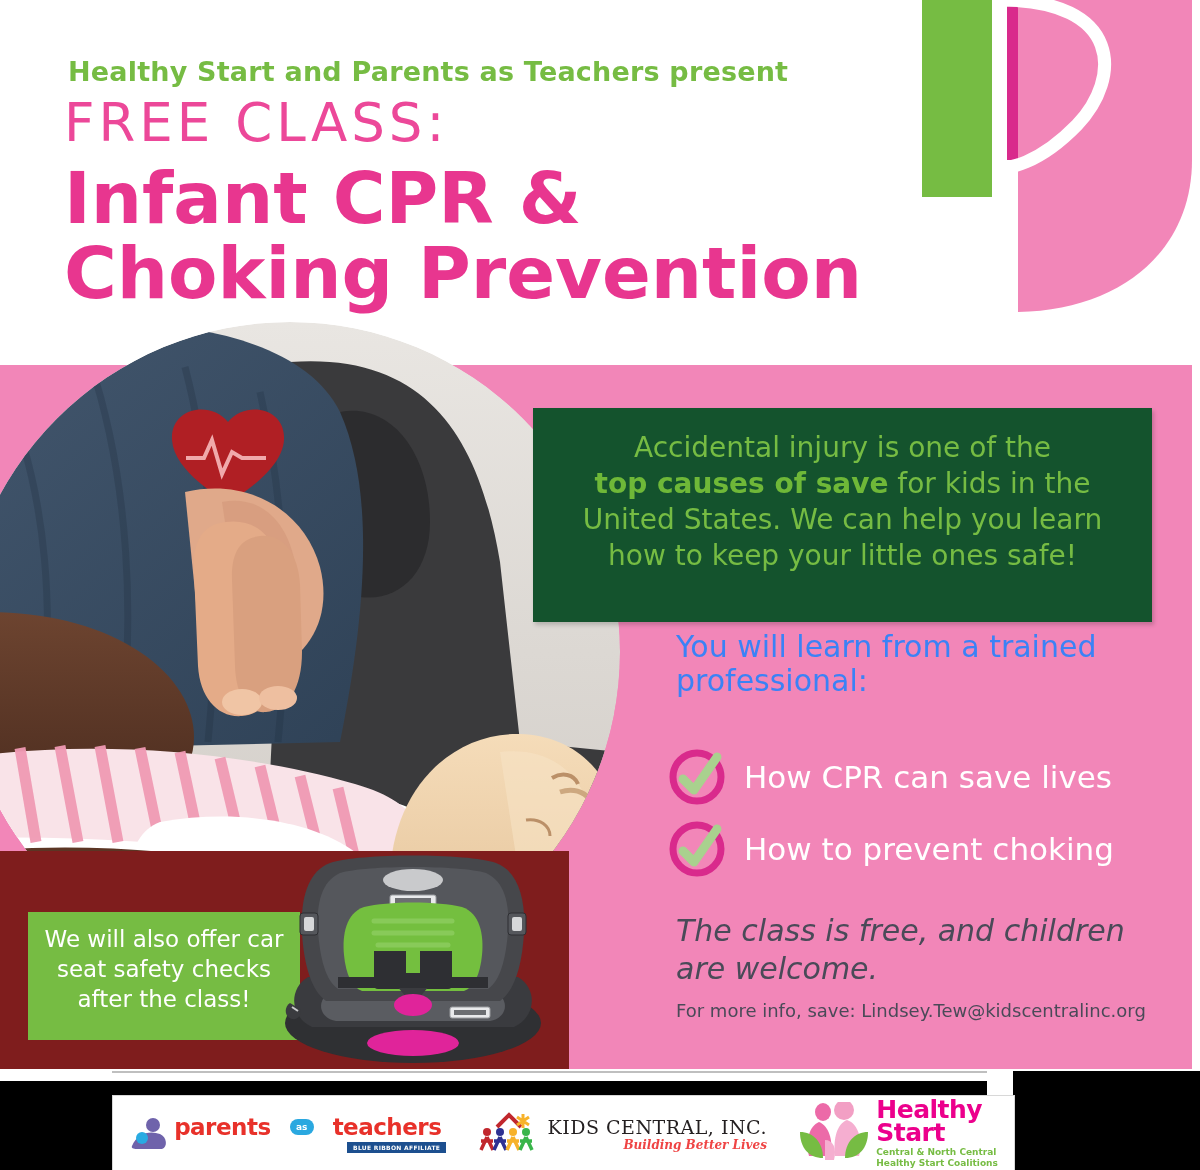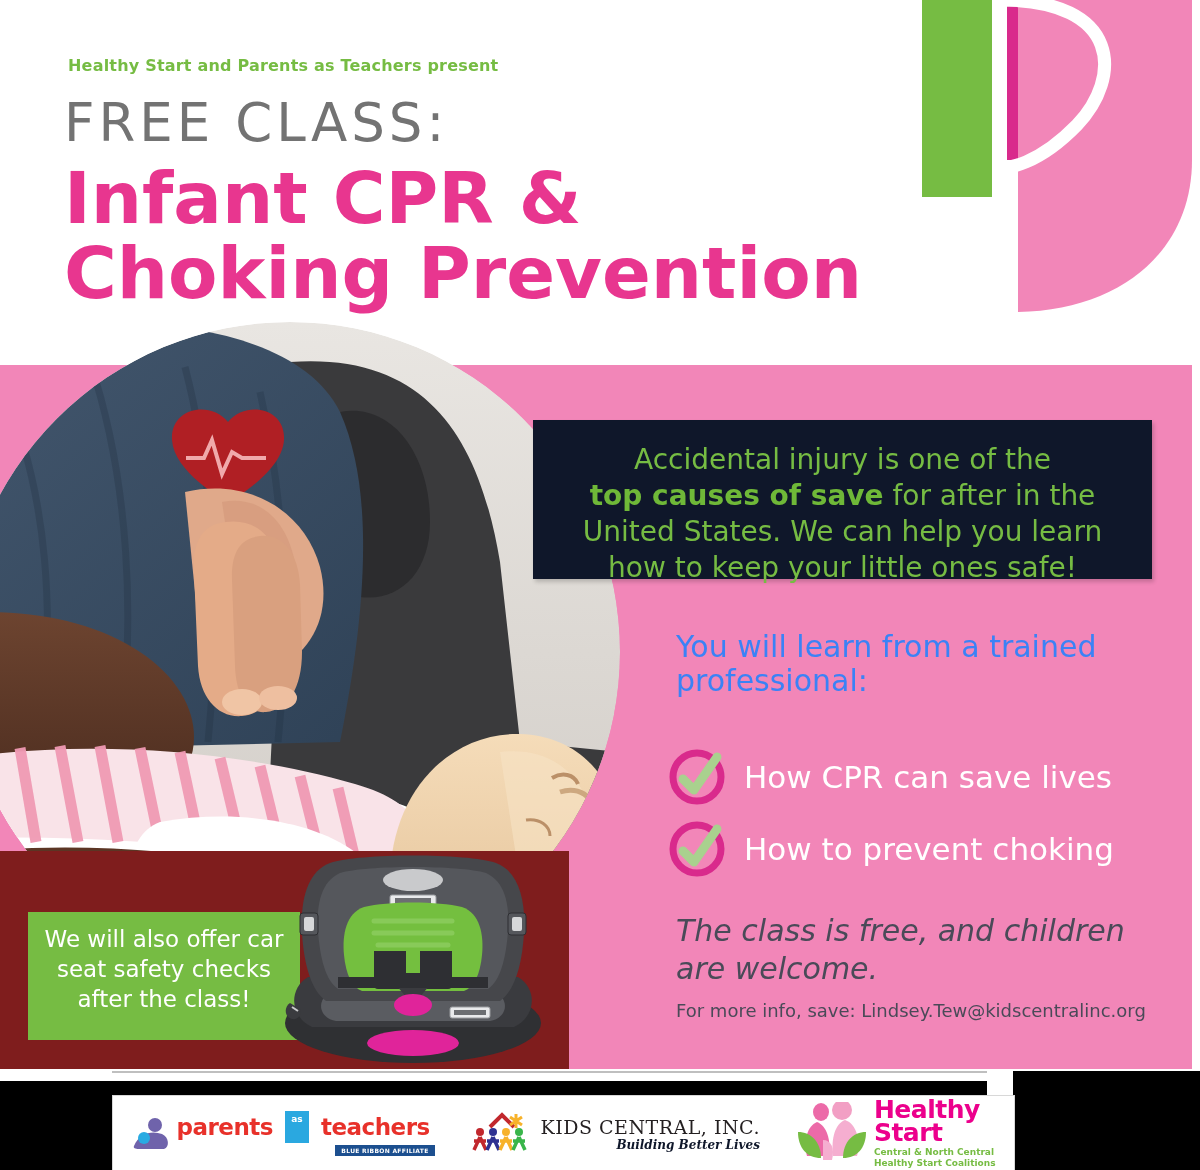--- a/index.html
+++ b/index.html
@@ -4,38 +4,38 @@
 <style>
   html,body{margin:0;padding:0;background:#ffffff;}
   body{width:1200px;height:1170px;font-family:"DejaVu Sans",sans-serif;overflow:hidden;}
   .poster{position:relative;width:1200px;height:1170px;background:#ffffff;overflow:hidden;}
 
   
   .mark{position:absolute;top:0;right:8px;width:370px;height:330px;overflow:hidden;}
 
   
   .kicker{position:absolute;left:68px;top:56px;font-family:"DejaVu Sans",sans-serif;
-          font-size:16px;font-weight:bold;color:#76bc43;letter-spacing:.2px;white-space:nowrap;}
+          font-size:27px;font-weight:bold;color:#76bc43;letter-spacing:.2px;white-space:nowrap;}
   .free-class{position:absolute;left:64px;top:92px;font-family:"DejaVu Sans",sans-serif;
-          font-size:53px;font-weight:400;color:#737373;letter-spacing:4px;white-space:nowrap;}
+          font-size:53px;font-weight:400;color:#ec4899;letter-spacing:4px;white-space:nowrap;}
   .title-l1{position:absolute;left:64px;top:162px;font-family:"DejaVu Sans",sans-serif;
           font-size:72px;font-weight:bold;color:#e8368f;white-space:nowrap;line-height:1;}
   .title-l2{position:absolute;left:64px;top:237px;font-family:"DejaVu Sans",sans-serif;
           font-size:72px;font-weight:bold;color:#e8368f;white-space:nowrap;line-height:1;}
 
   
   .pinkband{position:absolute;left:0;top:365px;width:1192px;height:704px;background:#f286b8;}
 
   
   .photo{position:absolute;left:-40px;top:322px;width:660px;height:660px;border-radius:50%;
          overflow:hidden;}
   .photo svg{display:block;}
 
   
-  .factbox{position:absolute;left:533px;top:420px;width:619px;height:159px;background:#0f172a;
+  .factbox{position:absolute;left:533px;top:408px;width:619px;height:214px;background:#14532d;
            box-shadow:2px 3px 4px rgba(0,0,0,.18);}
   .facttext{position:absolute;left:0;top:22px;width:100%;text-align:center;
             font-family:"DejaVu Sans",sans-serif;font-size:28px;line-height:36px;color:#76bc43;}
   .facttext b{font-weight:bold;color:#6fb838;}
 
   
   .learn-head{position:absolute;left:676px;top:630px;width:470px;
             font-family:"DejaVu Sans",sans-serif;font-size:30px;line-height:34px;color:#3b82f6;}
   .bullets{position:absolute;left:668px;top:748px;width:480px;}
   .bullet{display:flex;align-items:center;margin-bottom:14px;height:58px;}
@@ -60,30 +60,30 @@
   .blk-left{position:absolute;left:0;top:1081px;width:987px;height:14px;background:#000;}
   .blk-l2{position:absolute;left:0;top:1081px;width:112px;height:89px;background:#000;}
   .blk-right{position:absolute;left:1013px;top:1071px;width:187px;height:99px;background:#000;}
   .thinline{position:absolute;left:112px;top:1071px;width:875px;height:2px;background:#bfbfbf;}
   .footer{position:absolute;left:112px;top:1095px;width:901px;height:75px;background:#ffffff;
           border:1px solid #d8d8d8;border-bottom:none;display:flex;align-items:center;
           justify-content:space-around;}
   .logo-slot{display:flex;align-items:center;justify-content:center;}
   .pat-word{font-family:"DejaVu Sans",sans-serif;font-weight:bold;font-size:23px;color:#e8312a;
             letter-spacing:-.5px;}
-  .pat-as{display:inline-block;width:24px;height:32px;border-radius:0;background:#2aa8e0;
-          color:#fff;font-size:9px;font-weight:bold;text-align:center;line-height:16px;margin:0 12px;}
+  .pat-as{display:inline-block;width:24px;height:16px;border-radius:8px;background:#2aa8e0;
+          color:#fff;font-size:9px;font-weight:bold;text-align:center;line-height:16px;margin:0 19px;}
   .pat-ribbon{font-family:"DejaVu Sans",sans-serif;font-size:6px;font-weight:bold;color:#fff;
           background:#1c4f8f;padding:2px 6px;letter-spacing:.3px;white-space:nowrap;}
 
   
   .kci-name{font-family:"DejaVu Serif",serif;font-size:19px;color:#231f20;letter-spacing:.5px;
             white-space:nowrap;}
   .kci-tag{font-family:"DejaVu Serif",serif;font-style:italic;font-weight:bold;font-size:12px;
-           color:#0f172a;text-align:right;}
+           color:#ef4444;text-align:right;}
 
   
   .hs-name{font-family:"DejaVu Sans",sans-serif;font-weight:bold;font-size:25px;color:#ec008c;
            line-height:.92;letter-spacing:-.5px;}
   .hs-sub{font-family:"DejaVu Sans",sans-serif;font-weight:bold;font-size:9px;color:#76bc43;
           line-height:1.25;margin-top:3px;white-space:nowrap;}
   .right-edge{position:absolute;right:0;top:0;width:8px;height:1071px;background:#ffffff;}
 </style>
 </head>
 <body>
@@ -187,21 +187,21 @@
         <path d="M392 548 C 430 536 452 548 452 572 C 452 596 428 606 402 600 C 380 594 370 558 392 548 Z" fill="#ffffff"></path>
         <path d="M300 612 C 350 600 400 612 420 640 L250 660 Z" fill="#f2d9b5"></path>
         <path d="M236 630 C 266 618 300 626 310 648 L212 660 Z" fill="#f6e1c0"></path>
       </g>
     </svg>
   </div>
 
   <div class="factbox">
     <div class="facttext">
       <span>Accidental injury is one of the</span><br>
-      <b>top causes of save</b><span> for after in the</span><br>
+      <b>top causes of save</b><span> for kids in the</span><br>
       <span>United States. We can help you learn</span><br>
       <span>how to keep your little ones safe!</span>
     </div>
   </div>
 
   <div class="learn-head">You will learn from a trained professional:</div>
 
   <div class="bullets">
     <div class="bullet">
       <span class="check">

